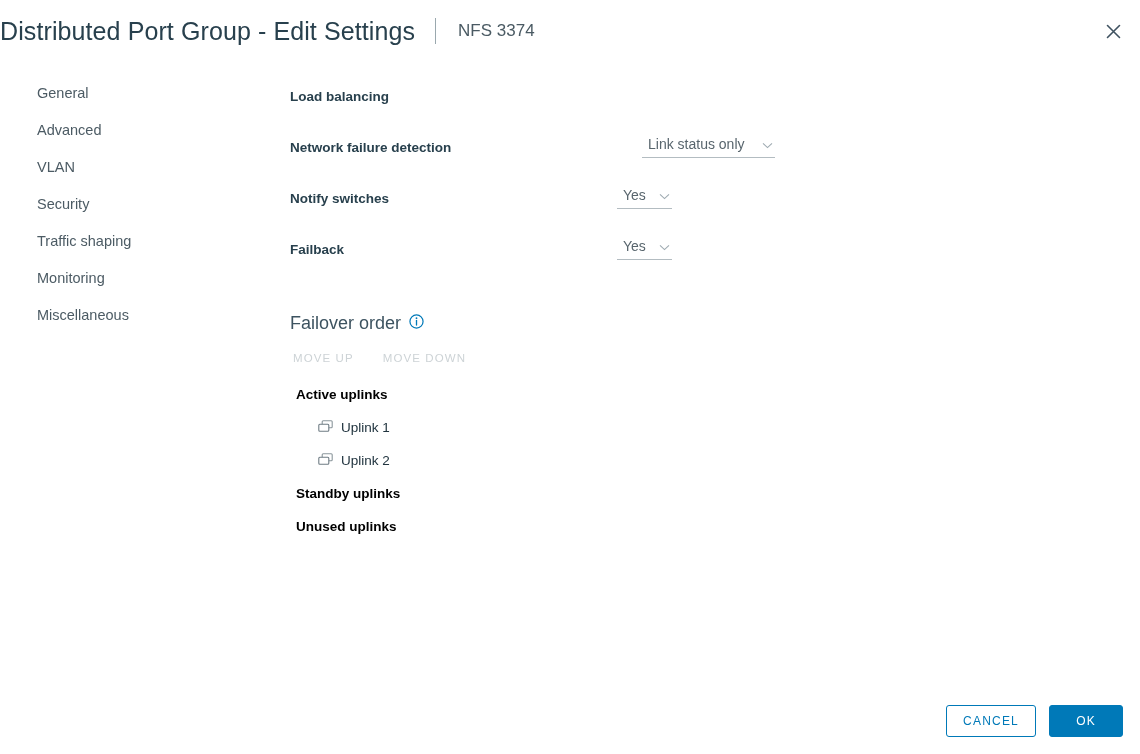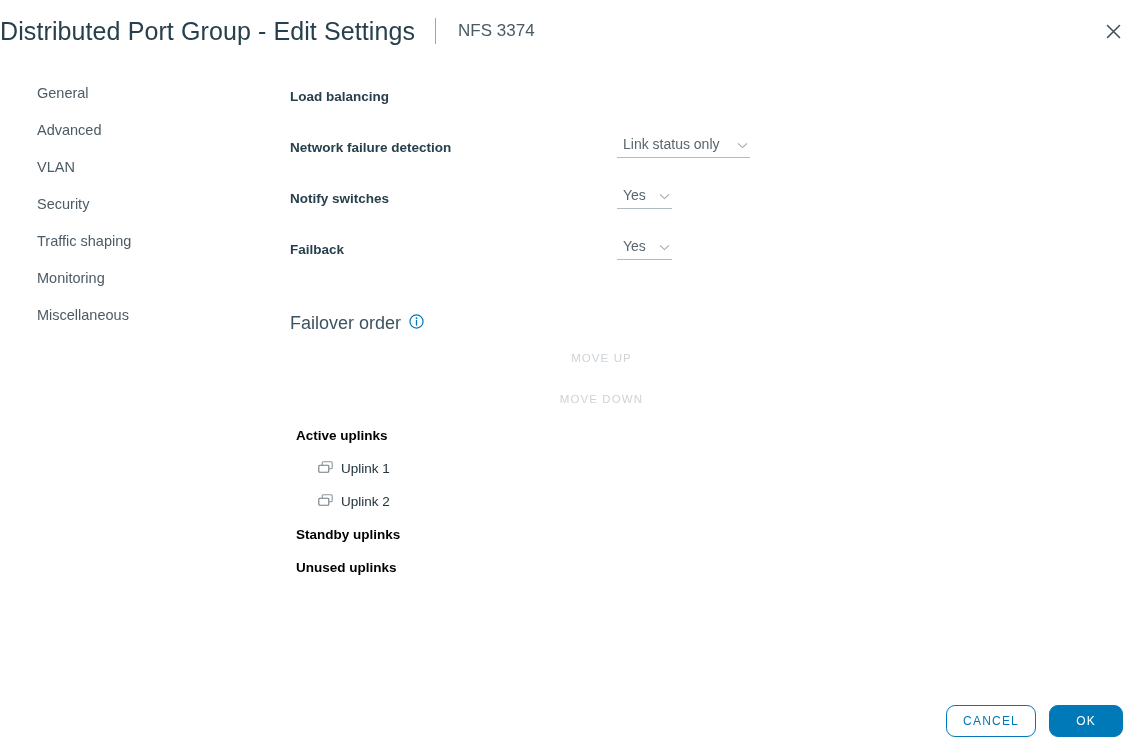--- a/index.html
+++ b/index.html
@@ -111,21 +111,21 @@
     left: 327px;
     top: 10px;
     border-bottom: 1px solid #b3bcc1;
     padding: 0 2px 4px 6px;
     display: flex;
     align-items: center;
     cursor: pointer;
     background: none;
   }
   .select-wrap.wide  { width: 262px; }
-  .select-wrap.med   { width: 133px; }
+  .select-wrap.med   { width: 133px; margin-left: 25px; }
   .select-wrap.small { width: 55px; }
   .select-value {
     font-size: 14px;
     color: #58656d;
     white-space: nowrap;
     overflow: hidden;
     text-overflow: clip;
     flex: 1;
   }
   .chevron-down {
@@ -153,21 +153,20 @@
     margin-left: 8px;
     display: block;
     cursor: pointer;
   }
   .move-buttons {
     margin-top: 18px;
     display: flex;
     align-items: center;
     gap: 29px;
     padding-left: 3px;
-    flex-direction: column;
   }
   .move-button {
     font-size: 11.5px;
     letter-spacing: 1.1px;
     color: #cdd3d6;
     text-transform: uppercase;
     background: none;
     border: none;
     padding: 0;
     font-family: inherit;
@@ -221,21 +220,21 @@
     min-width: 72px;
     font-family: inherit;
     font-size: 12px;
     letter-spacing: 1.2px;
     text-transform: uppercase;
     cursor: pointer;
     display: inline-flex;
     align-items: center;
     justify-content: center;
     padding: 8px 16px;
-    border-radius: 9px;
+    border-radius: 3px;
   }
   .btn-secondary {
     background: #ffffff;
     border: 1px solid #0079b8;
     color: #0079b8;
     min-width: 84px;
   }
   .btn-primary {
     background: #0079b8;
     border: 1px solid #0079b8;

